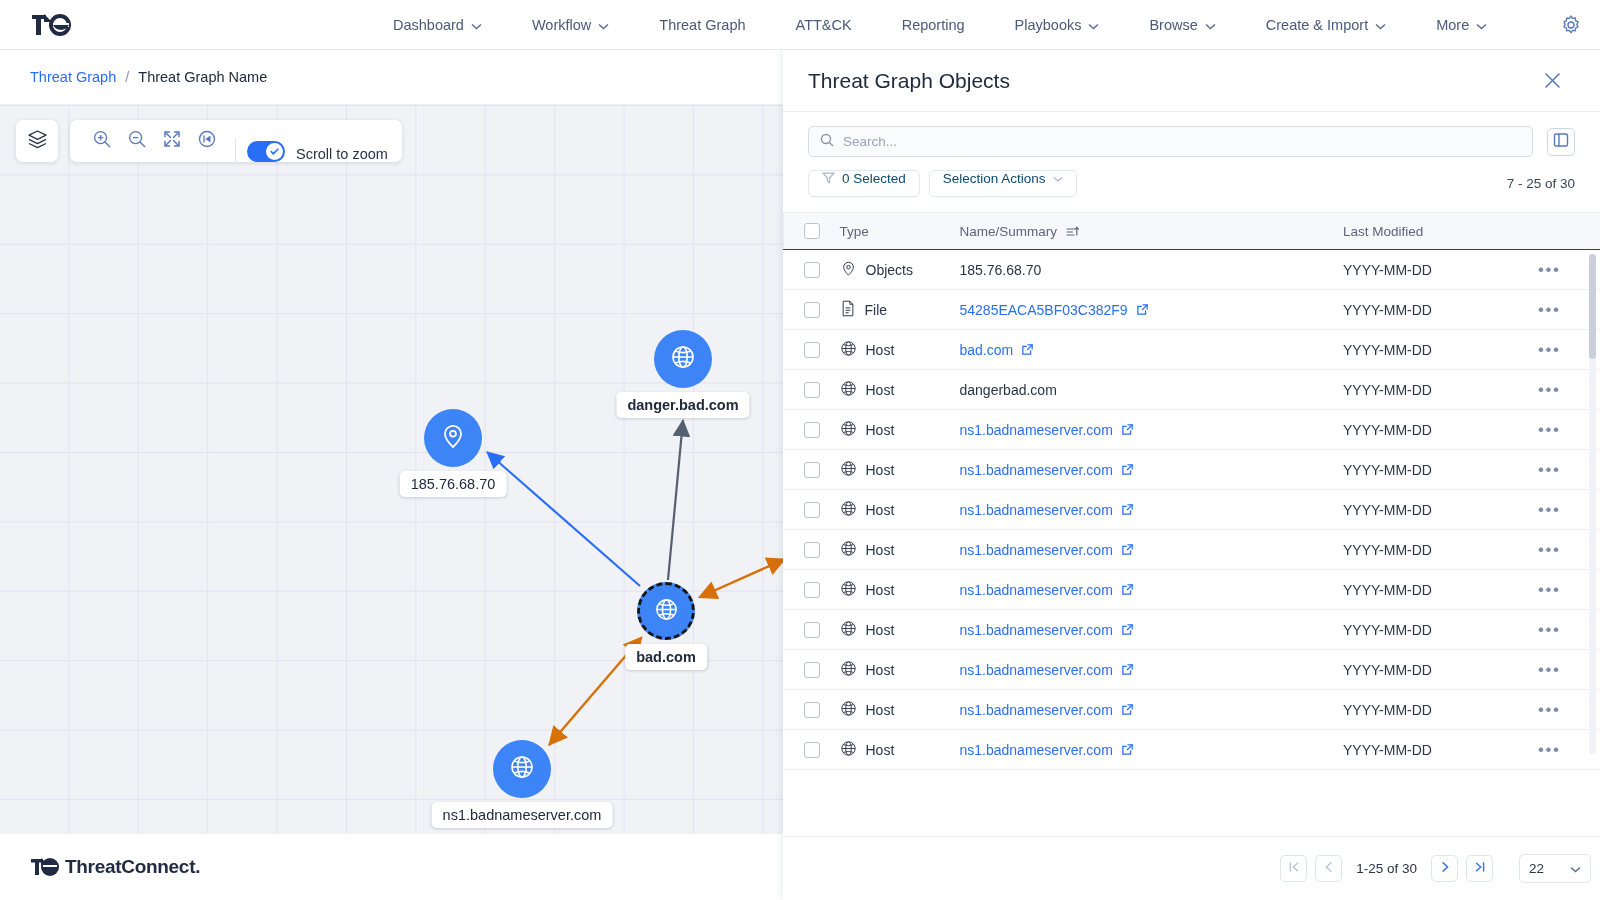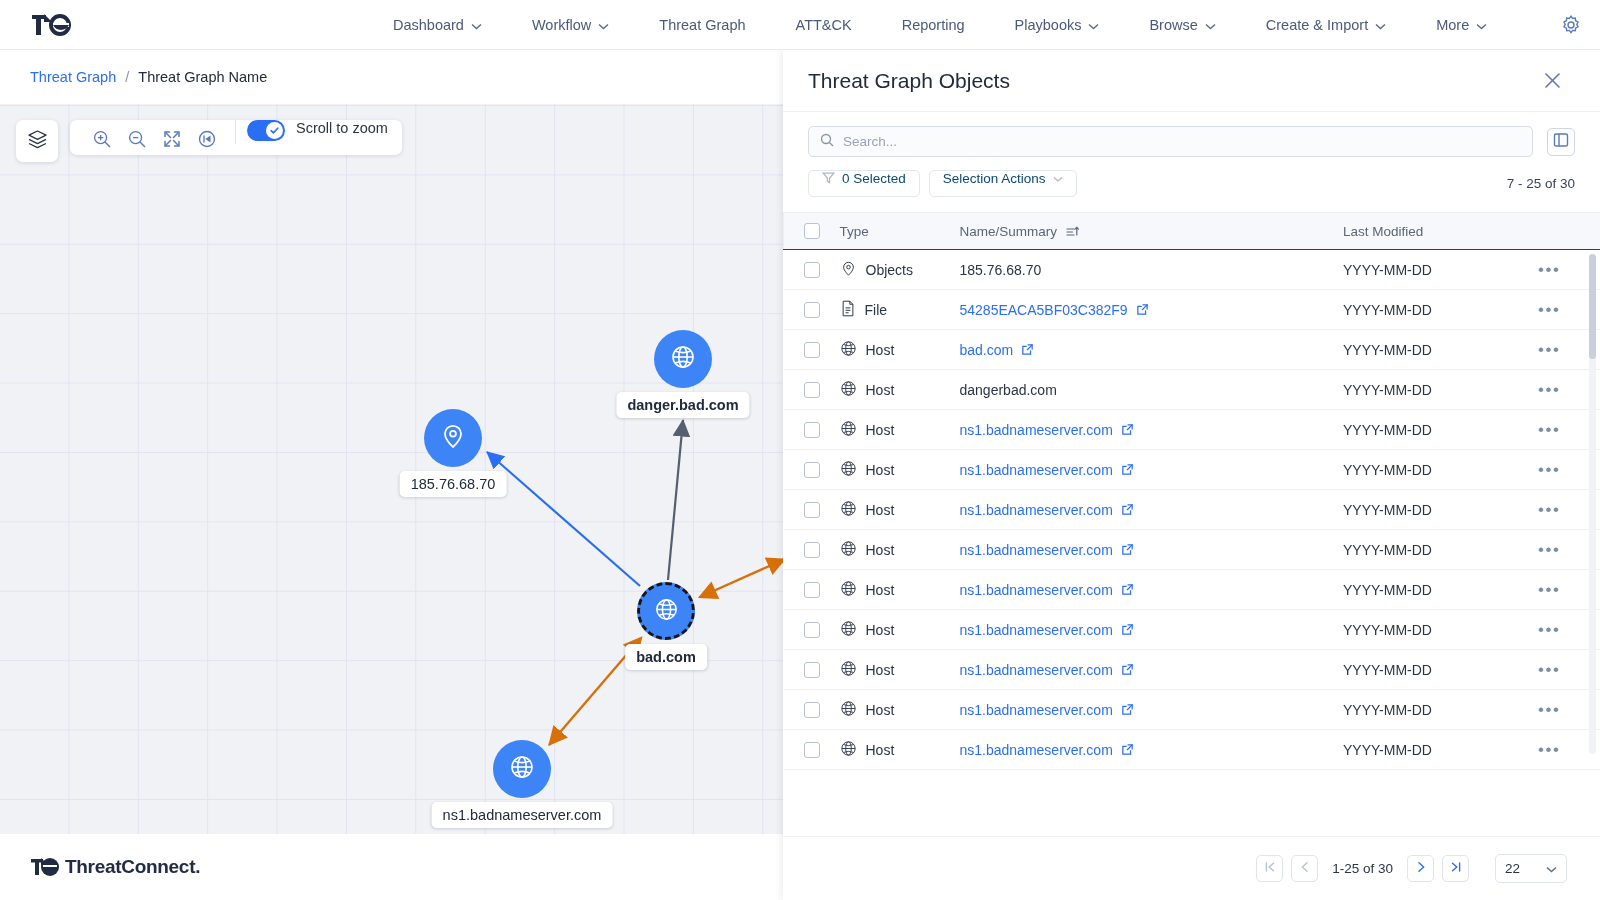--- a/index.html
+++ b/index.html
@@ -54,23 +54,23 @@
     background: #fff; display: flex; align-items: center; padding-left: 30px;
   }
 
   
   .tb-layers {
     position: absolute; top: 16px; left: 16px; width: 42px; height: 42px;
     background: #fff; border-radius: 7px; box-shadow: 0 1px 4px rgba(30,40,70,.14);
     display: flex; align-items: center; justify-content: center; cursor: pointer;
   }
   .tb-main {
-    position: absolute; top: 16px; left: 70px; height: 35px;
+    position: absolute; top: 16px; left: 70px; height: 42px;
     background: #fff; border-radius: 7px; box-shadow: 0 1px 4px rgba(30,40,70,.14);
-    display: flex; align-items: flex-start; padding: 0 14px; gap: 0;
+    display: flex; align-items: flex-end; padding: 0 14px; gap: 0;
   }
   .tb-btn {
     width: 35px; height: 42px; display: flex; align-items: center; justify-content: center;
     cursor: pointer;
   }
   .tb-div { width: 1px; height: 24px; background: #dfe3ec; margin: 0 11px; }
   .toggle {
     width: 38px; height: 21px; border-radius: 11px; background: #2a6ef5;
     position: relative; cursor: pointer; flex: none;
   }
@@ -175,21 +175,21 @@
     background: #f0f2f6; border-radius: 4px;
   }
   .vscroll .thumb {
     position: absolute; top: 0; left: 0; width: 7px; height: 105px;
     background: #c9cfdc; border-radius: 4px; cursor: pointer;
   }
 
   
   .pager {
     height: 64px; border-top: 1px solid #eceef4; display: flex; align-items: center;
-    justify-content: flex-end; padding-right: 33px; gap: 8px; flex: none;
+    justify-content: flex-end; padding-right: 9px; gap: 8px; flex: none;
   }
   .pgbtn {
     width: 27px; height: 27px; border: 1px solid #dfe4ee; border-radius: 5px;
     background: #fff; display: flex; align-items: center; justify-content: center;
     cursor: pointer; color: #2a6ef5;
   }
   .pgbtn.disabled { color: #b9c2d4; cursor: default; }
   .pgtext { font-size: 13.5px; color: #2b3446; margin: 0 6px; white-space: nowrap; }
   .pgselect {
     width: 72px; height: 29px; border: 1px solid #dfe4ee; border-radius: 5px;

